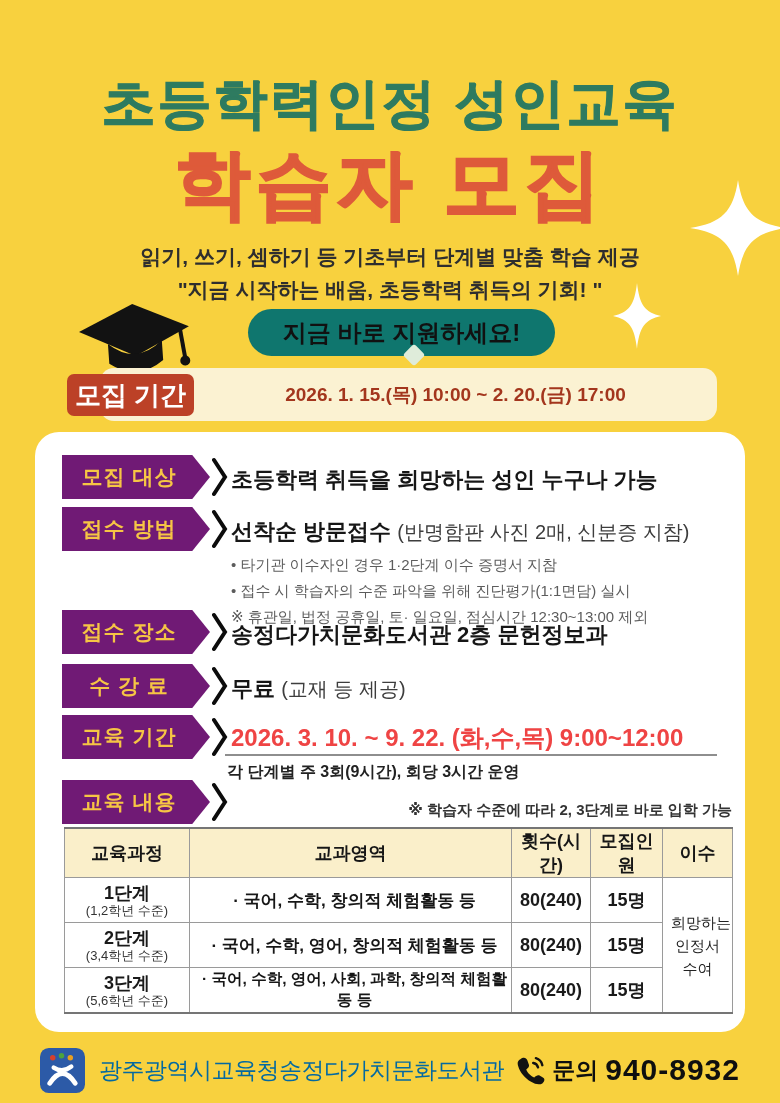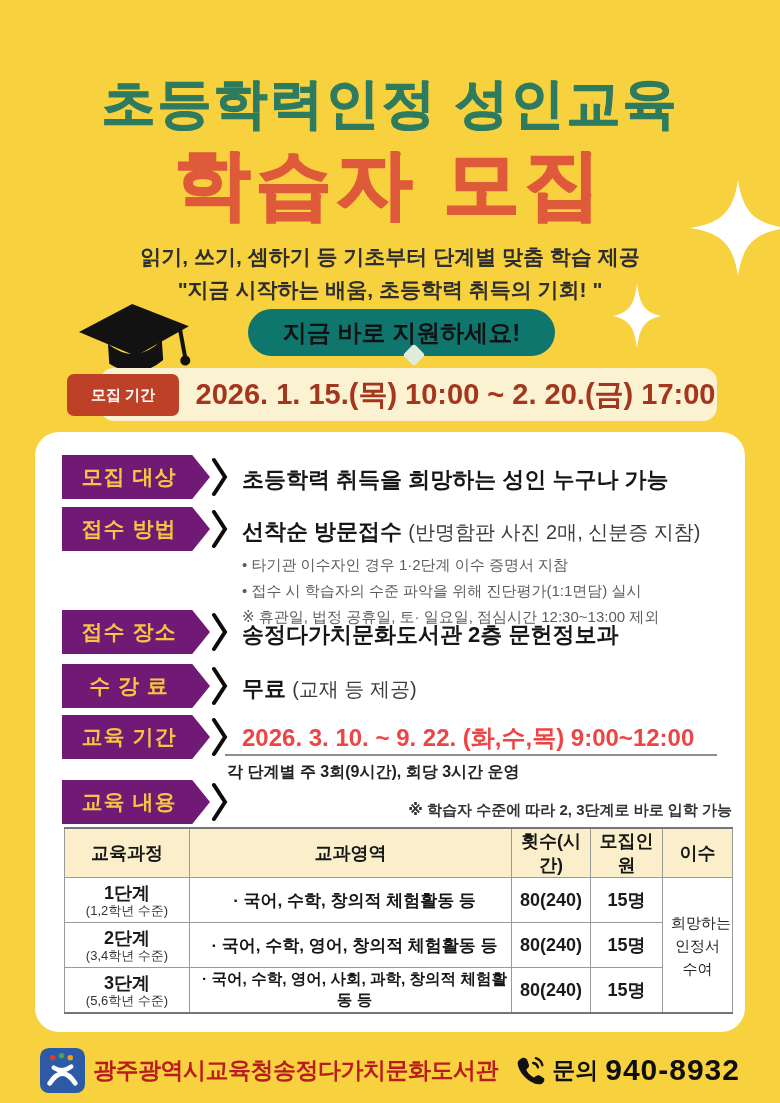--- a/index.html
+++ b/index.html
@@ -37,45 +37,45 @@
   .bubble-tail {
     position:absolute; left:158px; bottom:-7px; width:16px; height:16px;
     background:#DFECDA; transform:rotate(45deg); border-radius:3px;
   }
   
   .period-bar {
     position:absolute; left:100px; top:368px; width:617px; height:53px;
     background:#FBF2D2; border-radius:14px;
   }
   .period-badge {
-    position:absolute; left:67px; top:374px; width:112px; height:42px;
+    position:absolute; left:67px; top:374px; width:127px; height:42px;
     background:#BC4127; border-radius:7px;
     display:flex; align-items:center; justify-content:center;
-    font-size:15px; font-weight:800; color:#ffffff;
+    font-size:26px; font-weight:800; color:#ffffff;
   }
   .period-value {
     position:absolute; left:194px; top:368px; width:523px; height:53px;
     display:flex; align-items:center; justify-content:center;
-    font-size:29px; font-weight:800; color:#A3361D;
+    font-size:19px; font-weight:800; color:#A3361D;
   }
   
   .card {
     position:absolute; left:35px; top:432px; width:710px; height:600px;
     background:#ffffff; border-radius:24px;
   }
   .tagwrap { position:absolute; left:27px; display:flex; align-items:center; }
   .tag {
     width:148px; height:44px; background:#701a75;
     clip-path:polygon(0 0, 88% 0, 100% 50%, 88% 100%, 0 100%);
     display:flex; align-items:center; justify-content:center;
     padding-right:14px; box-sizing:border-box;
     font-size:21px; font-weight:800; color:#F6C544; letter-spacing:1px;
   }
   .chev { margin-left:2px; }
-  .content { position:absolute; left:207px; }
+  .content { position:absolute; left:196px; }
   .main-bold { font-size:22px; font-weight:800; color:#161616; }
   .main-sub  { font-size:20px; font-weight:500; color:#3d3d3d; }
   .notes { font-size:15px; line-height:26px; font-weight:500; color:#5c5c5c; }
   .sched { font-size:24px; font-weight:800; color:#ef4444; }
   .sched-line { position:absolute; left:190px; top:322px; width:492px; height:2px; background:#8E8E8E; }
   .sched-note { position:absolute; left:192px; top:330px; font-size:16px; font-weight:600; color:#222; }
   .table-note { position:absolute; right:13px; top:369px; font-size:15px; font-weight:600; color:#333; }
   
   table.cur {
     position:absolute; left:29px; top:395px; width:668px;
@@ -88,21 +88,21 @@
   .td-course { font-size:18px; font-weight:800; line-height:20px; }
   .td-level { font-size:13px; font-weight:500; color:#333; line-height:15px; }
   .td-subj { text-align:right; padding-left:8px !important; font-size:17px; font-weight:700; color:#161616; }
   .td-num { font-size:18px; font-weight:600; }
   .td-done { font-size:15px; font-weight:500; line-height:23px; color:#222; word-break:keep-all; padding:0 8px !important; }
   
   .footer {
     position:absolute; left:40px; top:1044px; width:700px; height:52px;
     display:flex; align-items:center;
   }
-  .org { margin-left:8px; font-size:23px; font-weight:700; letter-spacing:-0.5px; color:#b91c1c; }
+  .org { margin-left:14px; font-size:23px; font-weight:400; letter-spacing:-0.5px; color:#0369a1; }
   .contact { margin-left:auto; display:flex; align-items:center; gap:7px; }
   .contact-label { font-size:23px; font-weight:700; color:#0f0f0f; }
   .phone-number { font-size:30px; font-weight:800; letter-spacing:1px; color:#0f0f0f; }
 </style>
 </head>
 <body>
 
 <div class="poster">
 
   <div class="title1">초등학력인정 성인교육</div>

